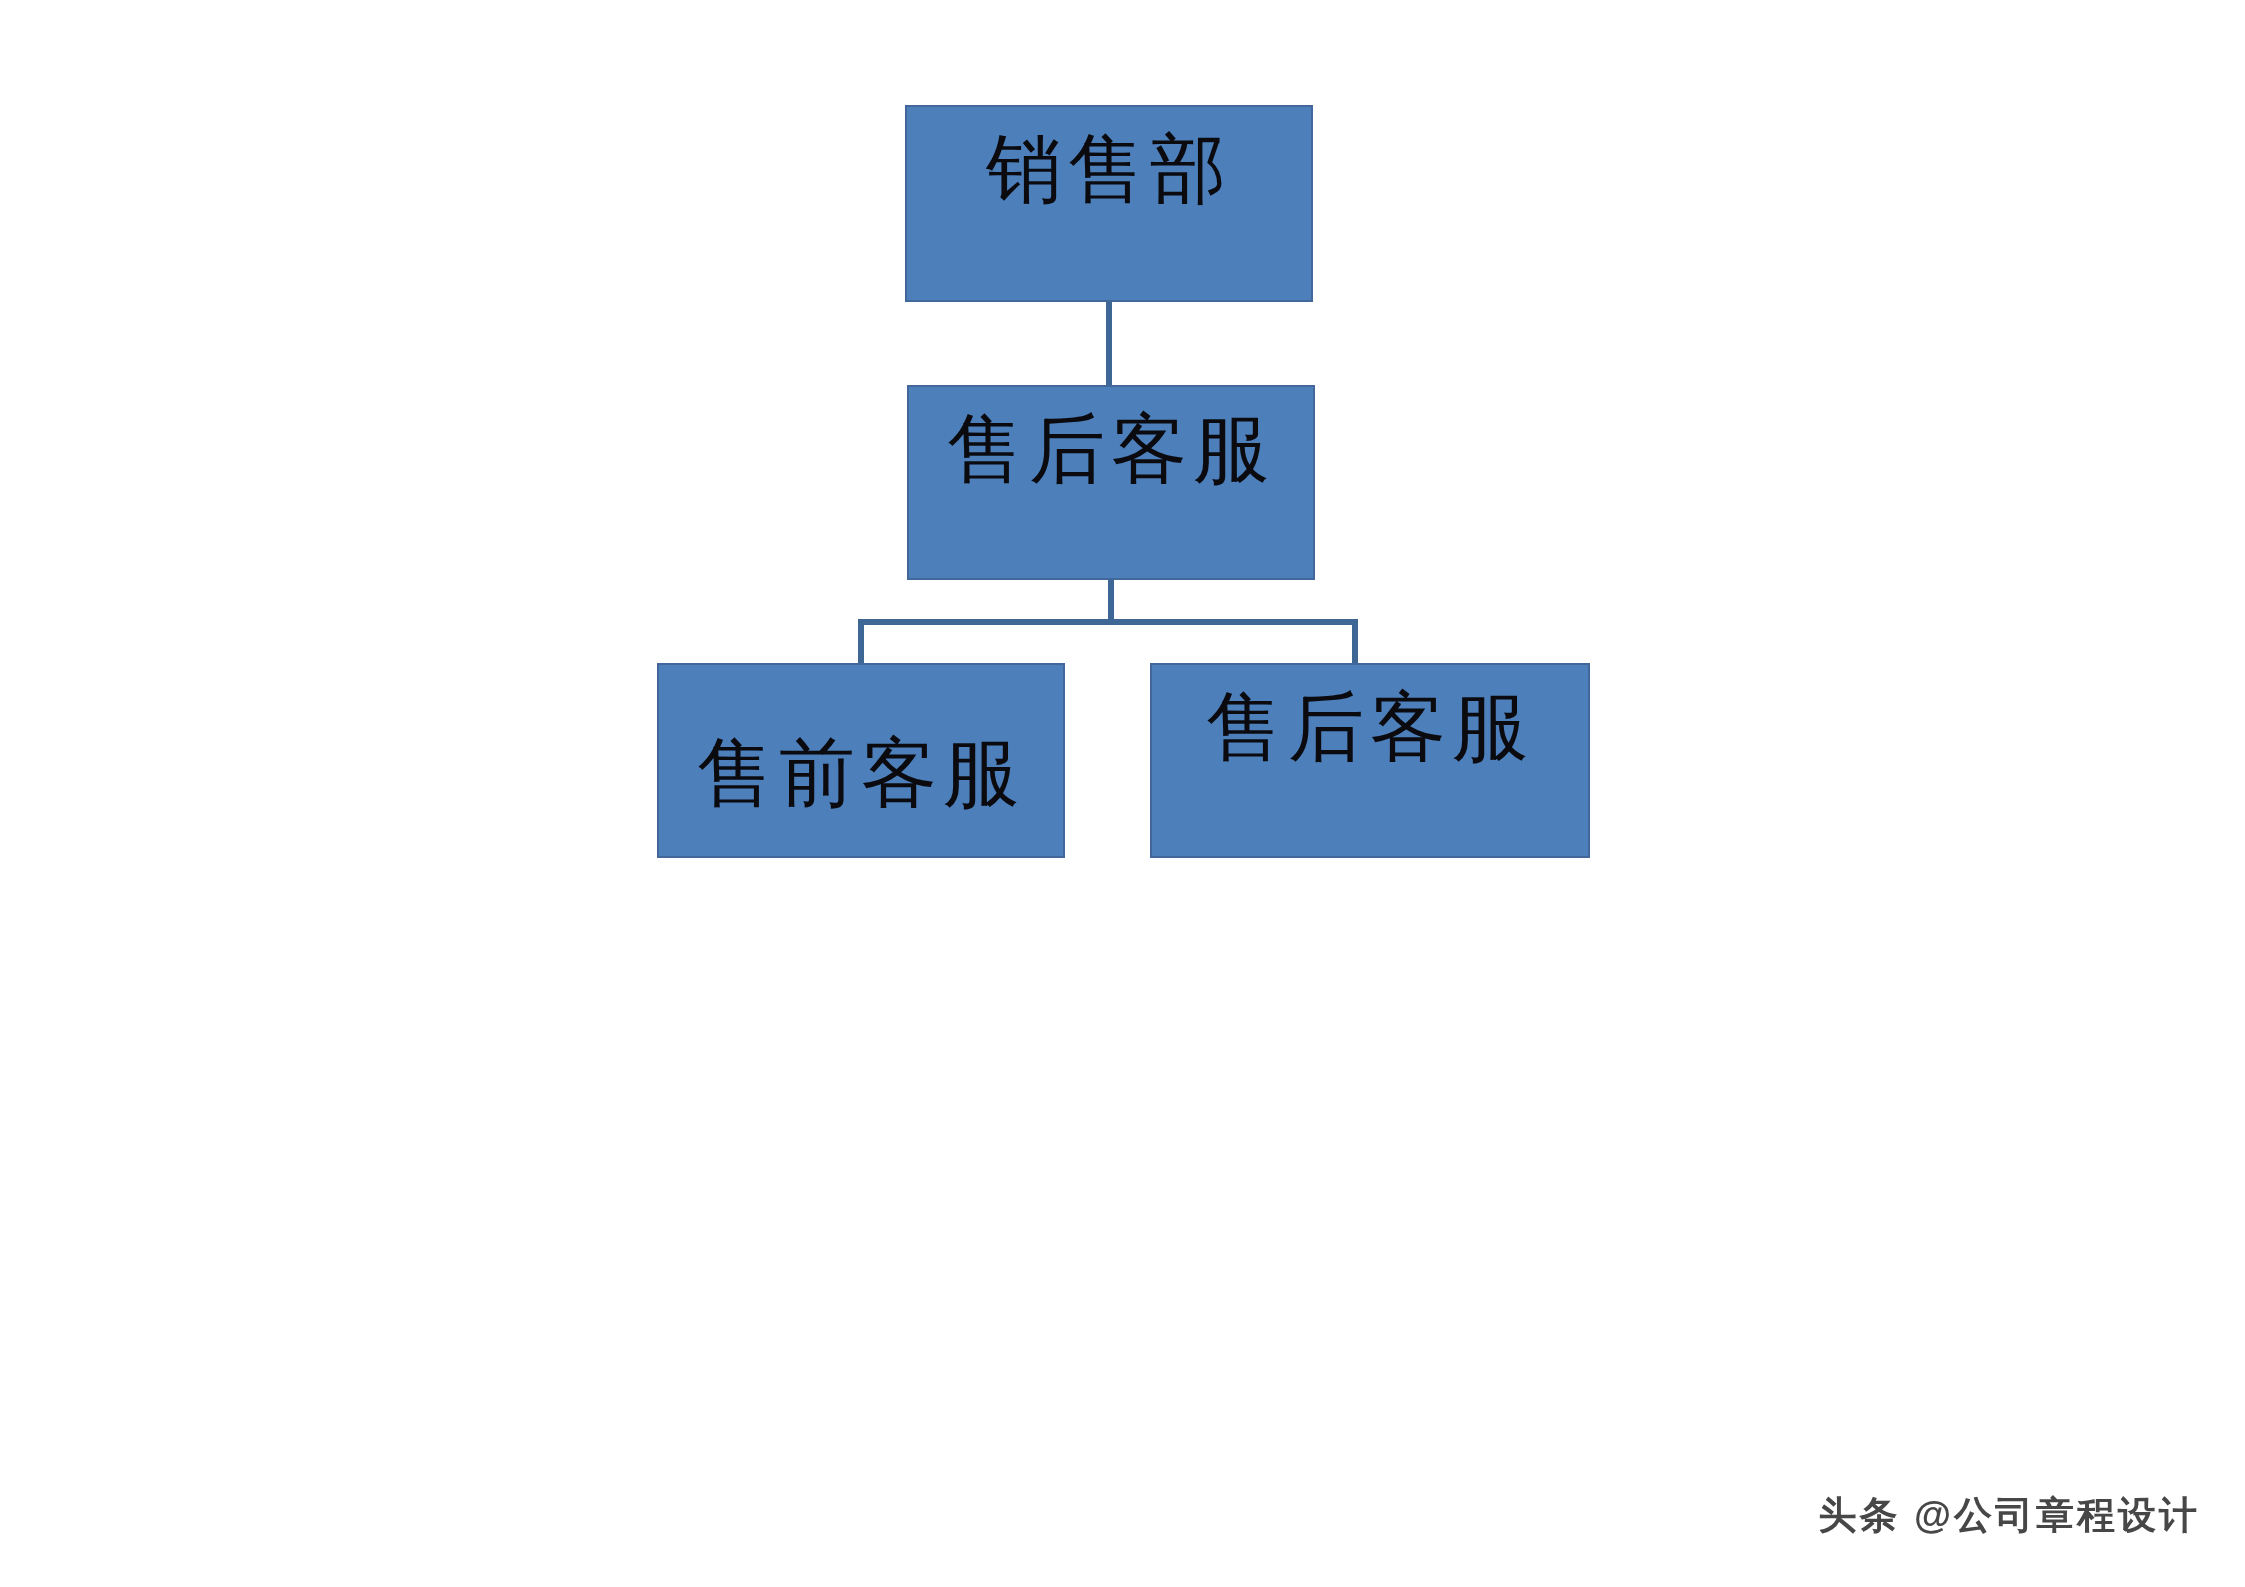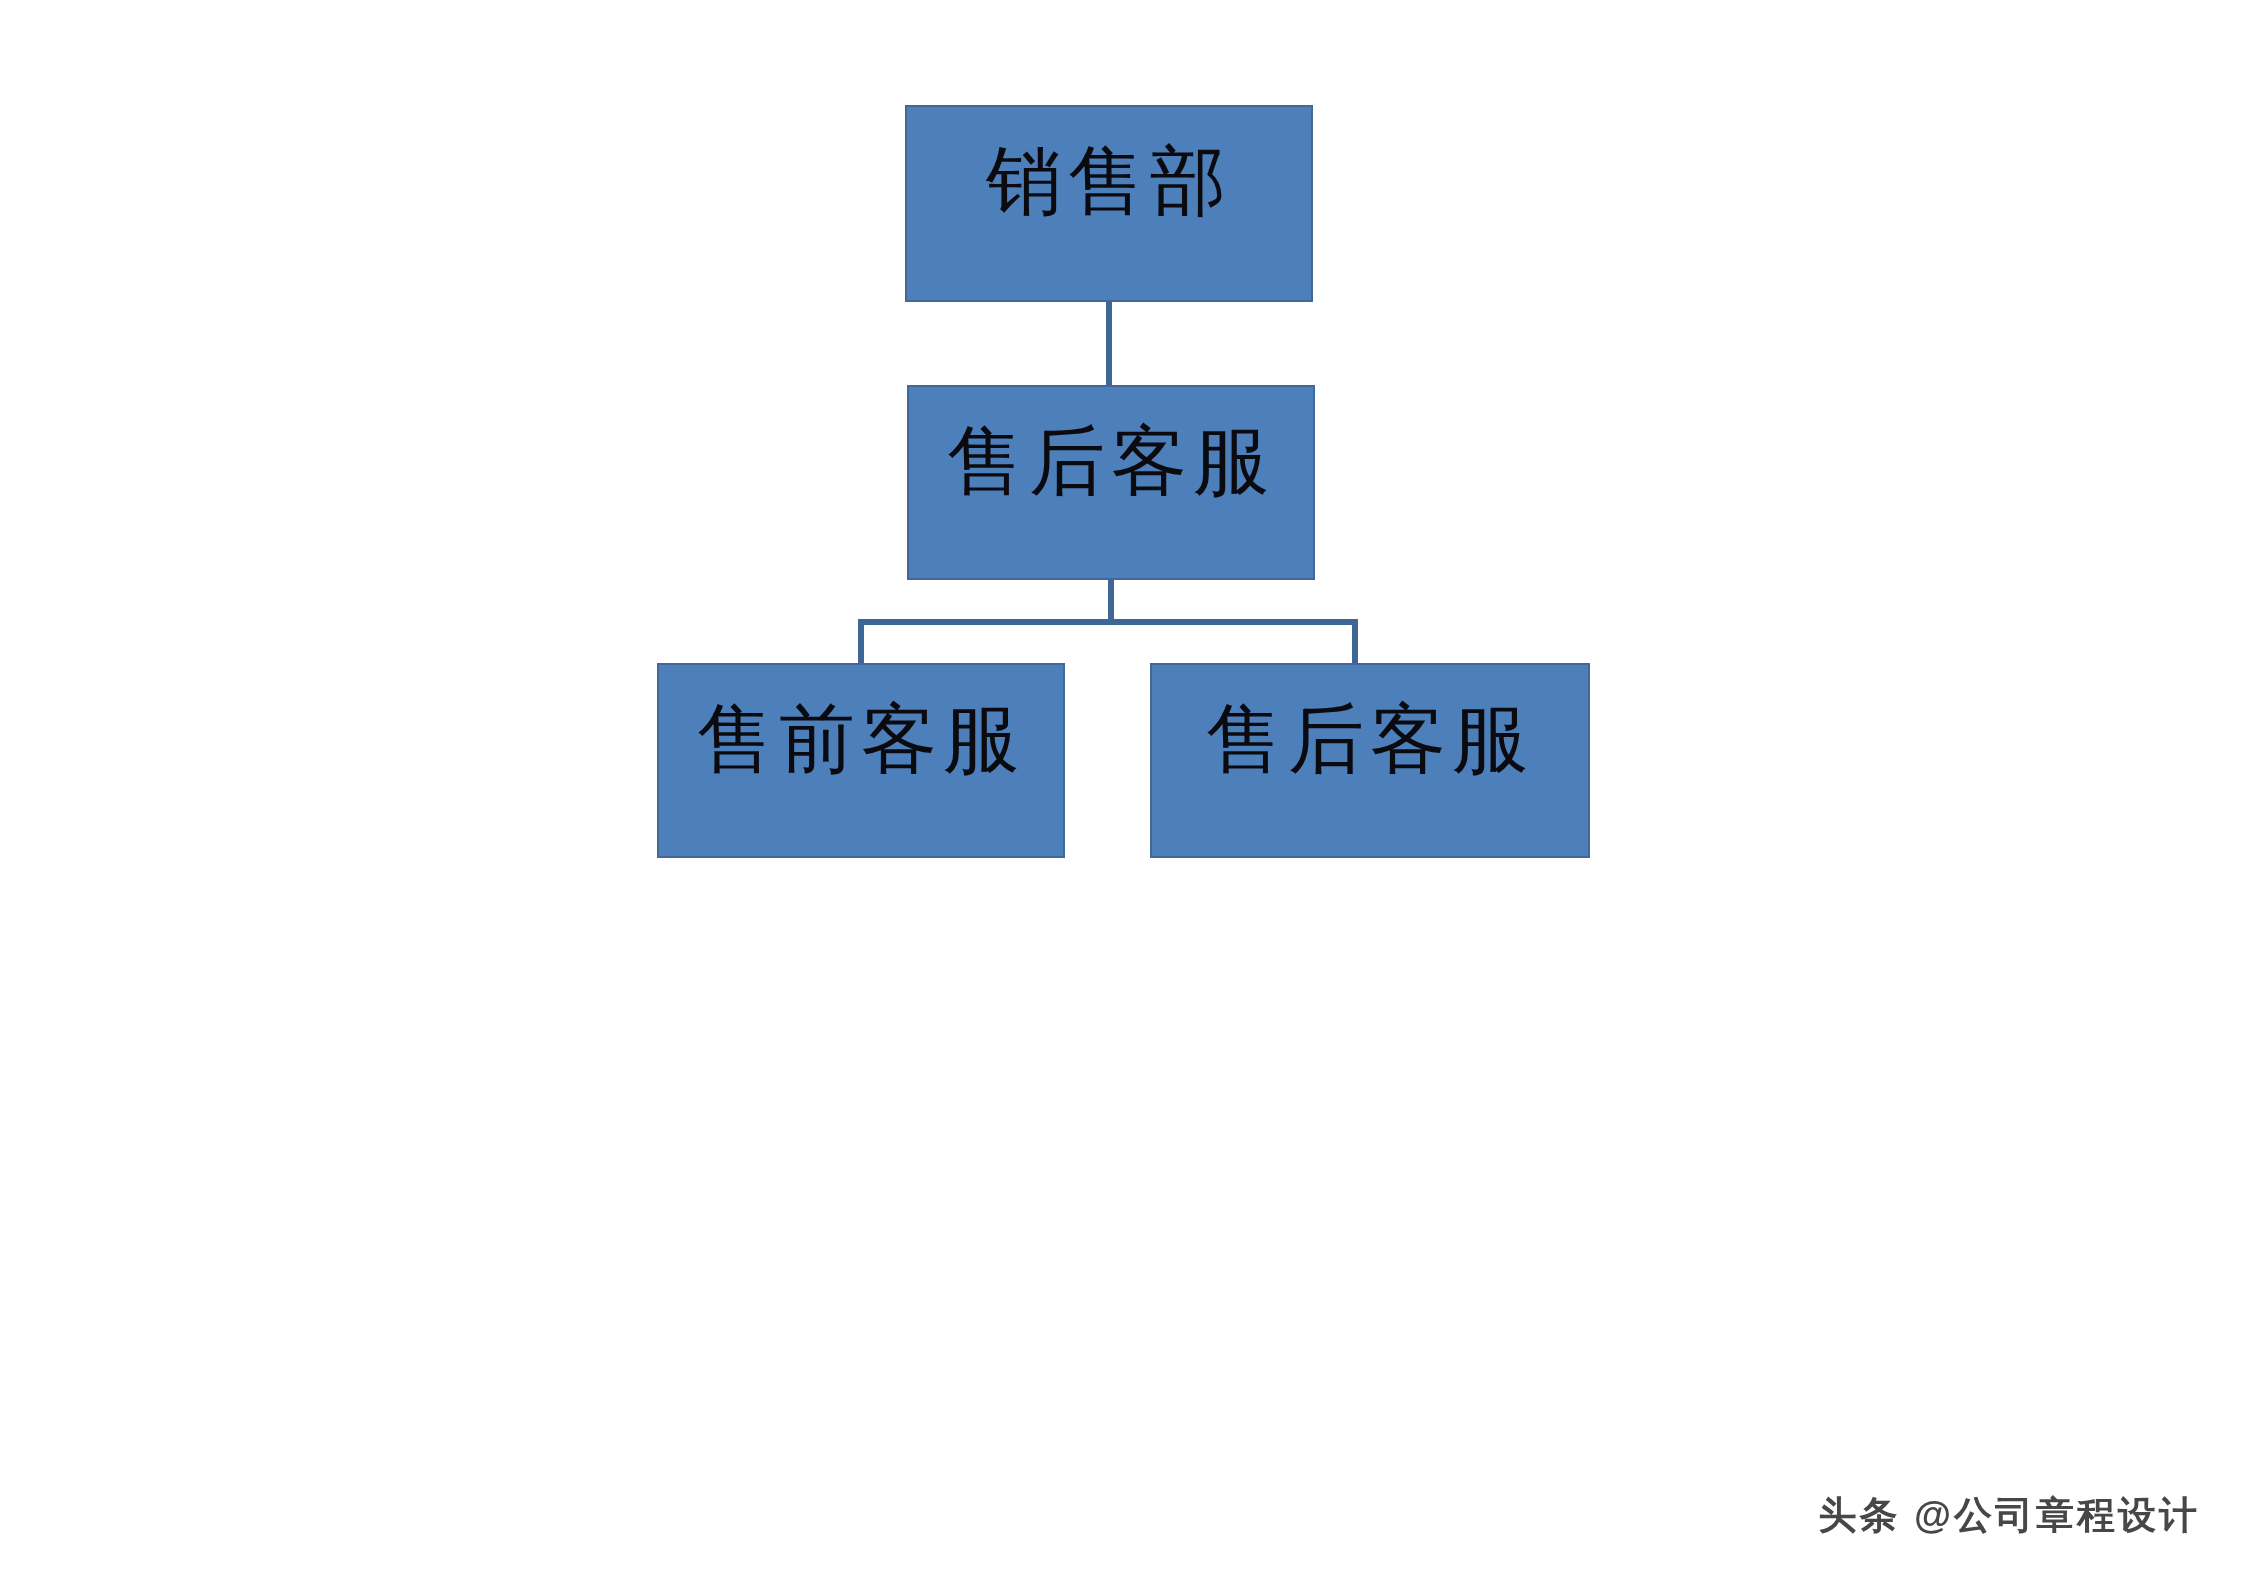--- a/index.html
+++ b/index.html
@@ -20,33 +20,33 @@
     overflow: hidden;
     font-family: "Liberation Serif", serif;
   }
   .node {
     position: absolute;
     background: var(--node-fill);
     border: 2px solid var(--node-border);
     display: flex;
     justify-content: center;
     align-items: flex-start;
-    padding-top: 36px;
+    padding-top: 24px;
   }
   .node .label {
     font-family: "Liberation Serif", "DejaVu Serif", serif;
     font-size: 76px;
     line-height: 1.0;
     letter-spacing: 6px;
     color: var(--node-text);
     white-space: nowrap;
   }
   .node-root   { left: 905px;  top: 105px; width: 408px; height: 197px; }
   .node-manager{ left: 907px;  top: 385px; width: 408px; height: 195px; }
-  .node-child-left  { left: 657px;  top: 663px; width: 408px; height: 195px; }
+  .node-child-left  { left: 657px;  top: 663px; width: 408px; height: 195px; align-items: center; }
   .node-child-right { left: 1150px; top: 663px; width: 440px; height: 195px; }
   .conn {
     position: absolute;
     background: var(--connector);
   }
   .conn-root-manager { left: 1106px; top: 302px; width: 6px;   height: 83px; }
   .conn-manager-stub { left: 1108px; top: 580px; width: 6px;   height: 45px; }
   .conn-horizontal   { left: 858px;  top: 619px; width: 500px; height: 6px;  }
   .conn-drop-left    { left: 858px;  top: 619px; width: 6px;   height: 44px; }
   .conn-drop-right   { left: 1352px; top: 619px; width: 6px;   height: 44px; }

